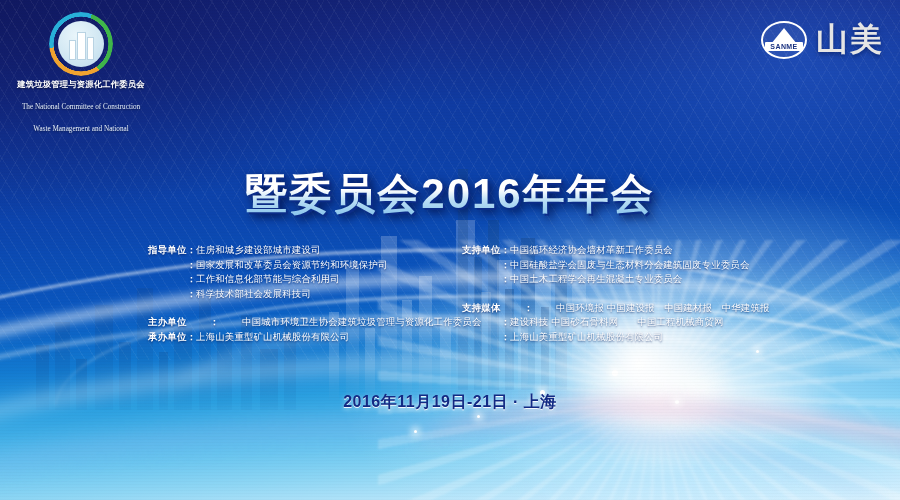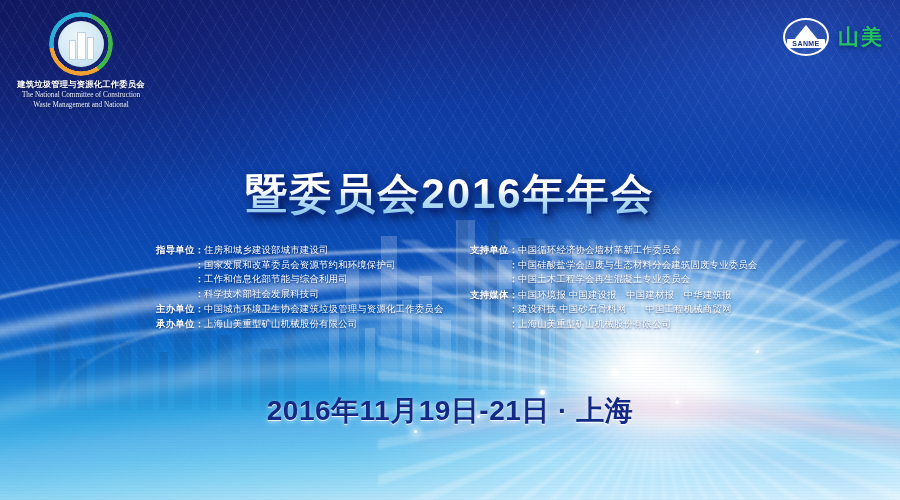--- a/index.html
+++ b/index.html
@@ -123,36 +123,36 @@
             #3fb54a 175deg 300deg,
             #f0a330 300deg 360deg);
          -webkit-mask:radial-gradient(circle, transparent 0 60%, #000 61% 100%);
          mask:radial-gradient(circle, transparent 0 60%, #000 61% 100%); }
   .ring-inner{ position:absolute; inset:9px; border-radius:50%;
          background:radial-gradient(circle at 40% 32%, #eaf6fb 0%, #cfe6f2 60%, #bcd9ea 100%); }
   .bld{ position:absolute; bottom:16px; background:#fff; border:1px solid #b9d3e3; }
   .logo-cn{ font-size:8.3px; font-weight:700; color:#fff; letter-spacing:.2px;
             margin-top:3px; text-shadow:0 1px 2px rgba(0,0,0,.5); white-space:nowrap; }
   .logo-en{ font-family:"Liberation Serif","DejaVu Serif",serif;
-            font-size:7.2px; color:#e8f1fb; line-height:1.28; margin-top:1px;
+            font-size:7.2px; color:#e8f1fb; line-height:1.28; margin-top:13px;
             text-shadow:0 1px 2px rgba(0,0,0,.45); }
 
   
   .logo-right{ position:absolute; right:16px; top:18px; display:flex; align-items:center; gap:9px; }
   .sanme-badge{ width:46px; height:38px; position:relative; }
   .sanme-oval{ position:absolute; inset:0; border-radius:50%;
                border:2px solid #fff; background:rgba(255,255,255,.06); }
   .sanme-peak{ position:absolute; left:50%; top:7px; transform:translateX(-50%);
                width:0; height:0; border-left:13px solid transparent;
                border-right:13px solid transparent; border-bottom:16px solid #fff; }
   .sanme-bar{ position:absolute; left:4px; right:4px; bottom:8px; height:9px;
               background:#fff; border-radius:1px;
               color:#18307f; font-size:7px; font-weight:700; line-height:9px;
               text-align:center; letter-spacing:.4px; }
-  .sanme-cn{ font-size:21px; font-weight:700; color:#22c55e; letter-spacing:2px;
+  .sanme-cn{ font-size:32px; font-weight:700; color:#e5e5e5; letter-spacing:2px;
              text-shadow:0 2px 4px rgba(0,20,80,.6); }
 
   
   .title-main{
     position:absolute; left:0; right:0; top:92px; text-align:center;
     font-size:47px; font-weight:700; letter-spacing:2px; color:#ffffff;
     text-shadow:
       0 0 1px #fff,
       2px 2px 0 #0a2a86,
       3px 3px 5px rgba(0,10,60,.75),
@@ -160,36 +160,36 @@
   }
   .title-sub{
     position:absolute; left:0; right:0; top:166px; text-align:center;
     font-size:42px; font-weight:700; letter-spacing:2px;
     background:linear-gradient(180deg,#ffffff 0%,#ffffff 42%,#b9def5 62%,#74b9e8 100%);
     -webkit-background-clip:text; background-clip:text; color:transparent;
     filter:drop-shadow(2px 2px 0 #0b2c88) drop-shadow(3px 3px 5px rgba(0,10,60,.7));
   }
 
   
-  .orgs{ position:absolute; left:8px; right:0; top:243px; height:110px;text-align:center; }
+  .orgs{ position:absolute; left:0; right:0; top:243px; height:110px;text-align:center; }
   .col{ position:absolute; font-size:9.4px; color:#ffffff; line-height:14.6px;
         text-shadow:0 1px 2px rgba(0,25,90,.75); white-space:nowrap; }
   .col-left{ left:148px; }
   .col-right{ left:462px; }
   .row{ display:flex; align-items:flex-start; }
   .lbl{ font-weight:700; letter-spacing:.3px; }
   .lbl.ghost{ visibility:hidden; }
   .sep{ font-weight:700; }
   .val{ font-weight:400; letter-spacing:.2px; }
-  .gap-l{ margin-top:1px; }
+  .gap-l{ margin-top:14px;gap:23px; }
 
   
   .date-line{
     position:absolute; left:0; right:0; top:392px; text-align:center;
-    font-size:28px; font-weight:700; letter-spacing:.5px; color:#122a84;
+    font-size:16px; font-weight:700; letter-spacing:.5px; color:#122a84;
     text-shadow:0 1px 0 rgba(255,255,255,.85), 0 2px 5px rgba(255,255,255,.6);
   }
 </style>
 </head>
 <body>
 
 <div id="banner">
 
   <div class="bg-base"></div>
   <div class="bg-corner-dark"></div>

